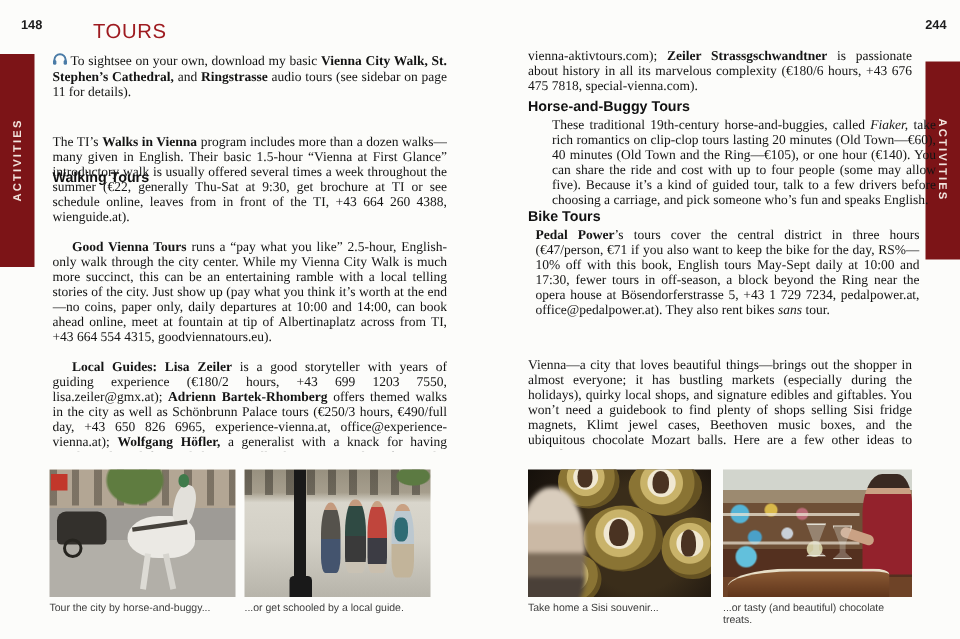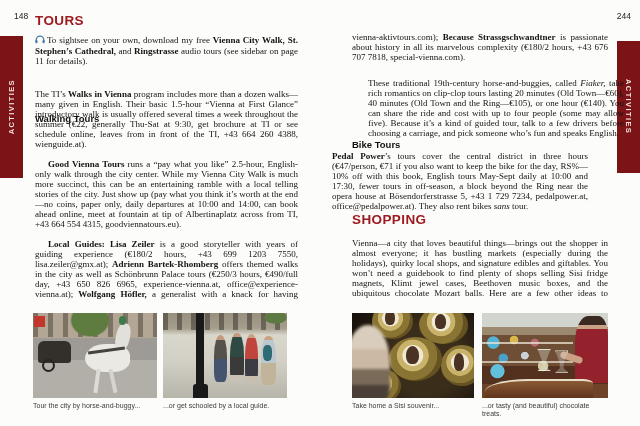--- a/index.html
+++ b/index.html
@@ -8,33 +8,33 @@
     --hp-blue:#4A7BA6;
     --ink:#141414;
   }
   html,body{margin:0;padding:0;background:#e8e8e8;}
   .spread{
     position:relative;width:640px;height:426px;background:#fcfcfa;
     overflow:hidden;font-family:"Liberation Serif","DejaVu Serif",serif;color:var(--ink);
   }
   
   .pagenum{position:absolute;font-family:"Liberation Sans","DejaVu Sans",sans-serif;
-    font-size:8.5px;font-weight:normal;color:#1c1c1c;}
+    font-size:8.5px;font-weight:bold;color:#1c1c1c;}
   .pagenum.left{left:14px;top:11px;}
   .pagenum.right{right:9px;top:11px;}
   
   .tab{position:absolute;background:var(--tab-maroon);display:flex;align-items:center;justify-content:center;}
   .tab-left{left:0;top:36px;width:23px;height:142px;}
   .tab-right{left:617px;top:41px;width:23px;height:132px;}
   .tab-text{font-family:"Liberation Sans","DejaVu Sans",sans-serif;font-size:7.5px;font-weight:bold;
     letter-spacing:1.4px;color:#F2E5DE;writing-mode:vertical-rl;}
   .tab-left .tab-text{transform:rotate(180deg);}
   
   .h1{position:absolute;font-family:"Liberation Sans","DejaVu Sans",sans-serif;
-    font-size:13.5px;font-weight:bold;letter-spacing:.4px;color:var(--heading-red);}
+    font-size:13.5px;font-weight:normal;letter-spacing:.4px;color:var(--heading-red);margin-left:27px;}
   .h2{position:absolute;font-family:"Liberation Sans","DejaVu Sans",sans-serif;
     font-size:9.5px;font-weight:bold;color:#111;}
   
   .block{position:absolute;font-size:9px;line-height:10px;text-align:justify;overflow:hidden;}
   .block p{margin:0;}
   .block p.ind{text-indent:13px;margin-top:10px;}
   .it{}
   .hp-icon{display:inline-block;vertical-align:-1px;margin-right:2px;}
   
   .photo-block{position:absolute;width:124px;}
@@ -116,21 +116,21 @@
   </div>
 
   <div class="h1" style="left:35px;top:13px;">TOURS</div>
 
   <div class="block" style="left:35px;top:35px;width:263px;height:33px;">
     <p>
       <span class="hp-icon"><svg width="10" height="9" viewBox="0 0 12 10">
             <path d="M1.5 8 V5.5 A4.5 4.5 0 0 1 10.5 5.5 V8" stroke="#4A7BA6" stroke-width="1.6" fill="none"></path>
             <rect x="0.4" y="5.6" width="2.7" height="3.8" rx="1.2" fill="#4A7BA6"></rect>
             <rect x="8.9" y="5.6" width="2.7" height="3.8" rx="1.2" fill="#4A7BA6"></rect>
-          </svg></span><span><span>To sightsee on your own, download my free </span><b>Vienna City Walk, St. Stephen’s Cathedral,</b><span> and </span><b>Ringstrasse</b><span> audio tours (see sidebar on page 11 for details).</span></span>
+          </svg></span><span><span>To sightsee on your own, download my basic </span><b>Vienna City Walk, St. Stephen’s Cathedral,</b><span> and </span><b>Ringstrasse</b><span> audio tours (see sidebar on page 11 for details).</span></span>
     </p>
   </div>
 
   <div class="h2" style="left:35px;top:65px;margin-top:48px;">Walking Tours</div>
 
   <div class="block" style="left:35px;top:89px;width:263px;height:212px;">
     <p><span>The TI’s </span><b class="it">Walks in Vienna</b><span> program includes more than a dozen walks—many given in English. Their basic 1.5-hour “Vienna at First Glance” introductory walk is usually offered several times a week throughout the summer (€22, generally Thu-Sat at 9:30, get brochure at TI or see schedule online, leaves from in front of the TI, +43 664 260 4388, wienguide.at).</span></p>
     <p class="ind"><b>Good Vienna Tours</b><span> runs a “pay what you like” 2.5-hour, English-only walk through the city center. While my Vienna City Walk is much more succinct, this can be an entertaining ramble with a local telling stories of the city. Just show up (pay what you think it’s worth at the end—no coins, paper only, daily departures at 10:00 and 14:00, can book ahead online, meet at fountain at tip of Albertinaplatz across from TI, +43 664 554 4315, goodviennatours.eu).</span></p>
     <p class="ind"><b>Local Guides: Lisa Zeiler</b><span> is a good storyteller with years of guiding experience (€180/2 hours, +43 699 1203 7550, lisa.zeiler@gmx.at); </span><b>Adrienn Bartek-Rhomberg</b><span> offers themed walks in the city as well as Schönbrunn Palace tours (€250/3 hours, €490/full day, +43 650 826 6965, experience-vienna.at, office@experience-vienna.at); </span><b>Wolfgang Höfler,</b><span> a generalist with a knack for having psychoanalytical fun with history, will take you around on foot or by bike (€180/2 hours, €50 for each additional hour, bike tours—€180/3 hours, +43 676 304 4940,</span></p>
   </div>
@@ -167,35 +167,35 @@
     <div class="caption">...or get schooled by a local guide.</div>
   </div>
 
   <div class="pagenum right">244</div>
 
   <div class="tab tab-right">
     <span class="tab-text">ACTIVITIES</span>
   </div>
 
   <div class="block" style="left:352px;top:32px;width:256px;height:31px;">
-    <p><span>vienna-aktivtours.com); </span><b>Because Strassgschwandtner</b><span> is passionate about history in all its marvelous complexity (€180/2 hours, +43 676 707 7818, special-vienna.com).</span></p>
-  </div>
-
+    <p><span>vienna-aktivtours.com); </span><b>Zeiler Strassgschwandtner</b><span> is passionate about history in all its marvelous complexity (€180/6 hours, +43 676 475 7818, special-vienna.com).</span></p>
+  </div>
+
+  <div class="h2" style="left:352px;top:66px;">Horse-and-Buggy Tours</div>
 
   <div class="block" style="left:368px;top:78px;width:256px;height:61px;">
     <p><span>These traditional 19th-century horse-and-buggies, called </span><i>Fiaker,</i><span> take rich romantics on clip-clop tours lasting 20 minutes (Old Town—€60), 40 minutes (Old Town and the Ring—€105), or one hour (€140). You can share the ride and cost with up to four people (some may allow five). Because it’s a kind of guided tour, talk to a few drivers before choosing a carriage, and pick someone who’s fun and speaks English.</span></p>
   </div>
 
   <div class="h2" style="left:352px;top:139px;">Bike Tours</div>
 
-  <div class="block" style="left:332px;top:151px;width:256px;height:61px;">
+  <div class="block" style="left:357px;top:151px;width:256px;height:61px;">
     <p><b>Pedal Power</b><span>’s tours cover the central district in three hours (€47/person, €71 if you also want to keep the bike for the day, RS%—10% off with this book, English tours May-Sept daily at 10:00 and 17:30, fewer tours in off-season, a block beyond the Ring near the opera house at Bösendorferstrasse 5, +43 1 729 7234, pedalpower.at, office@pedalpower.at). They also rent bikes </span><i>sans</i><span> tour.</span></p>
   </div>
 
-  <div class="h1" style="left:352px;top:212px;">SHOPPING</div>
 
   <div class="block" style="left:352px;top:238px;width:256px;height:62px;">
     <p><span>Vienna—a city that loves beautiful things—brings out the shopper in almost everyone; it has bustling markets (especially during the holidays), quirky local shops, and signature edibles and giftables. You won’t need a guidebook to find plenty of shops selling Sisi fridge magnets, Klimt jewel cases, Beethoven music boxes, and the ubiquitous chocolate Mozart balls. Here are a few other ideas to consider.</span></p>
   </div>
 
   <div class="photo-block" style="left:352px;top:313px;width:122px;">
     <div class="photo ph3">
       <div class="tin t1"></div>
       <div class="tin t2"></div>
       <div class="tin t4"></div>

